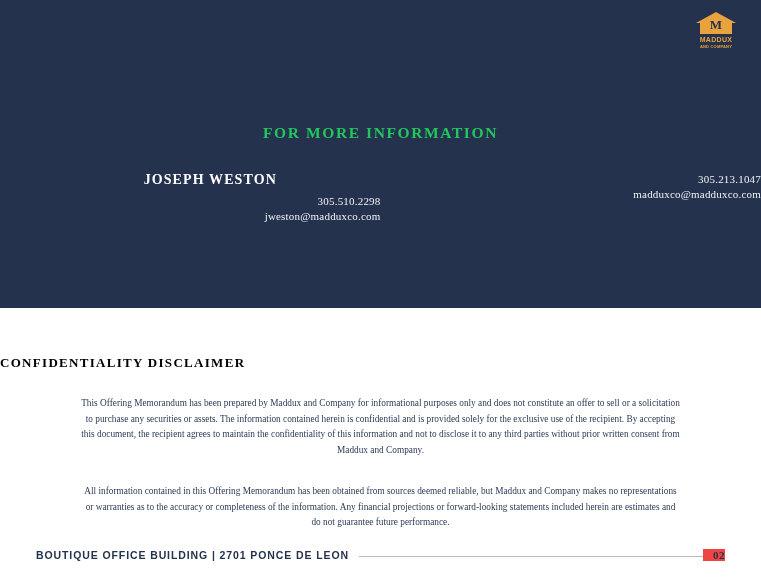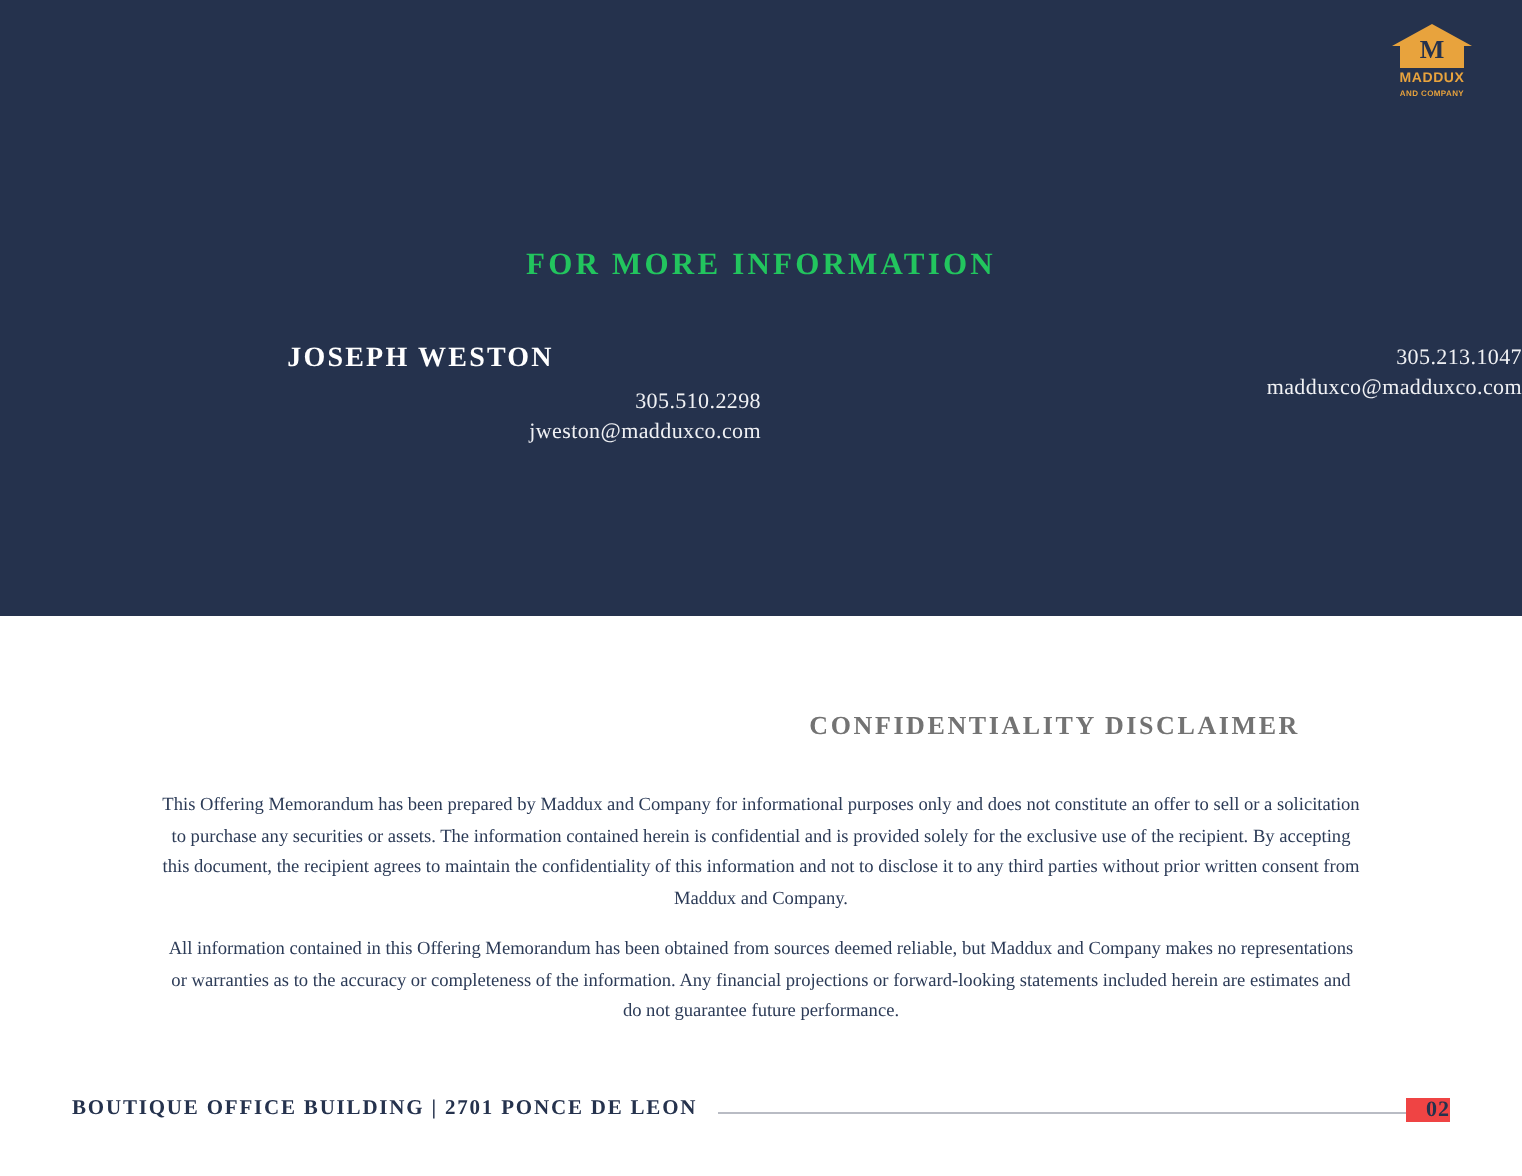--- a/index.html
+++ b/index.html
@@ -138,39 +138,39 @@
     top: 308px;
     width: 761px;
     height: 232px;
     background: #ffffff;
   }
   .disclaimer-title {
     position: absolute;
     left: 0;
     top: 47px;
     width: 650px;
-    text-align: right;
-    color: #737373;
+    text-align: left;
+    color: #000000;
     font-family: "Liberation Serif", serif;
     font-weight: bold;
     font-size: 13px;
     letter-spacing: 1.3px;
   }
   .disclaimer-body {
     position: absolute;
     left: 80px;
     top: 88px;
     width: 601px;
     text-align: center;
     color: #2c3b57;
     font-family: "Liberation Serif", serif;
     font-size: 9.3px;
     line-height: 15.5px;
   }
-  .disclaimer-body p + p { margin-top: 10px; }
+  .disclaimer-body p + p { margin-top: 26px; }
 
   
   .footer {
     position: absolute;
     left: 0;
     bottom: 0;
     width: 761px;
     height: 48px;
   }
   .footer-rule {
@@ -181,21 +181,21 @@
     height: 1px;
     background: #b9bcc4;
   }
   .footer-left {
     position: absolute;
     left: 36px;
     top: 9px;
     background: #ffffff;
     padding-right: 10px;
     color: #25324d;
-    font-family: Liberation Serif, serif;
+    font-family: Liberation Sans, sans-serif;
     font-weight: bold;
     font-size: 10.5px;
     letter-spacing: 0.9px;
   }
   .footer-right {
     position: absolute;
     right: 36px;
     top: 9px;
     background: #ef4444;
     padding-left: 10px;

